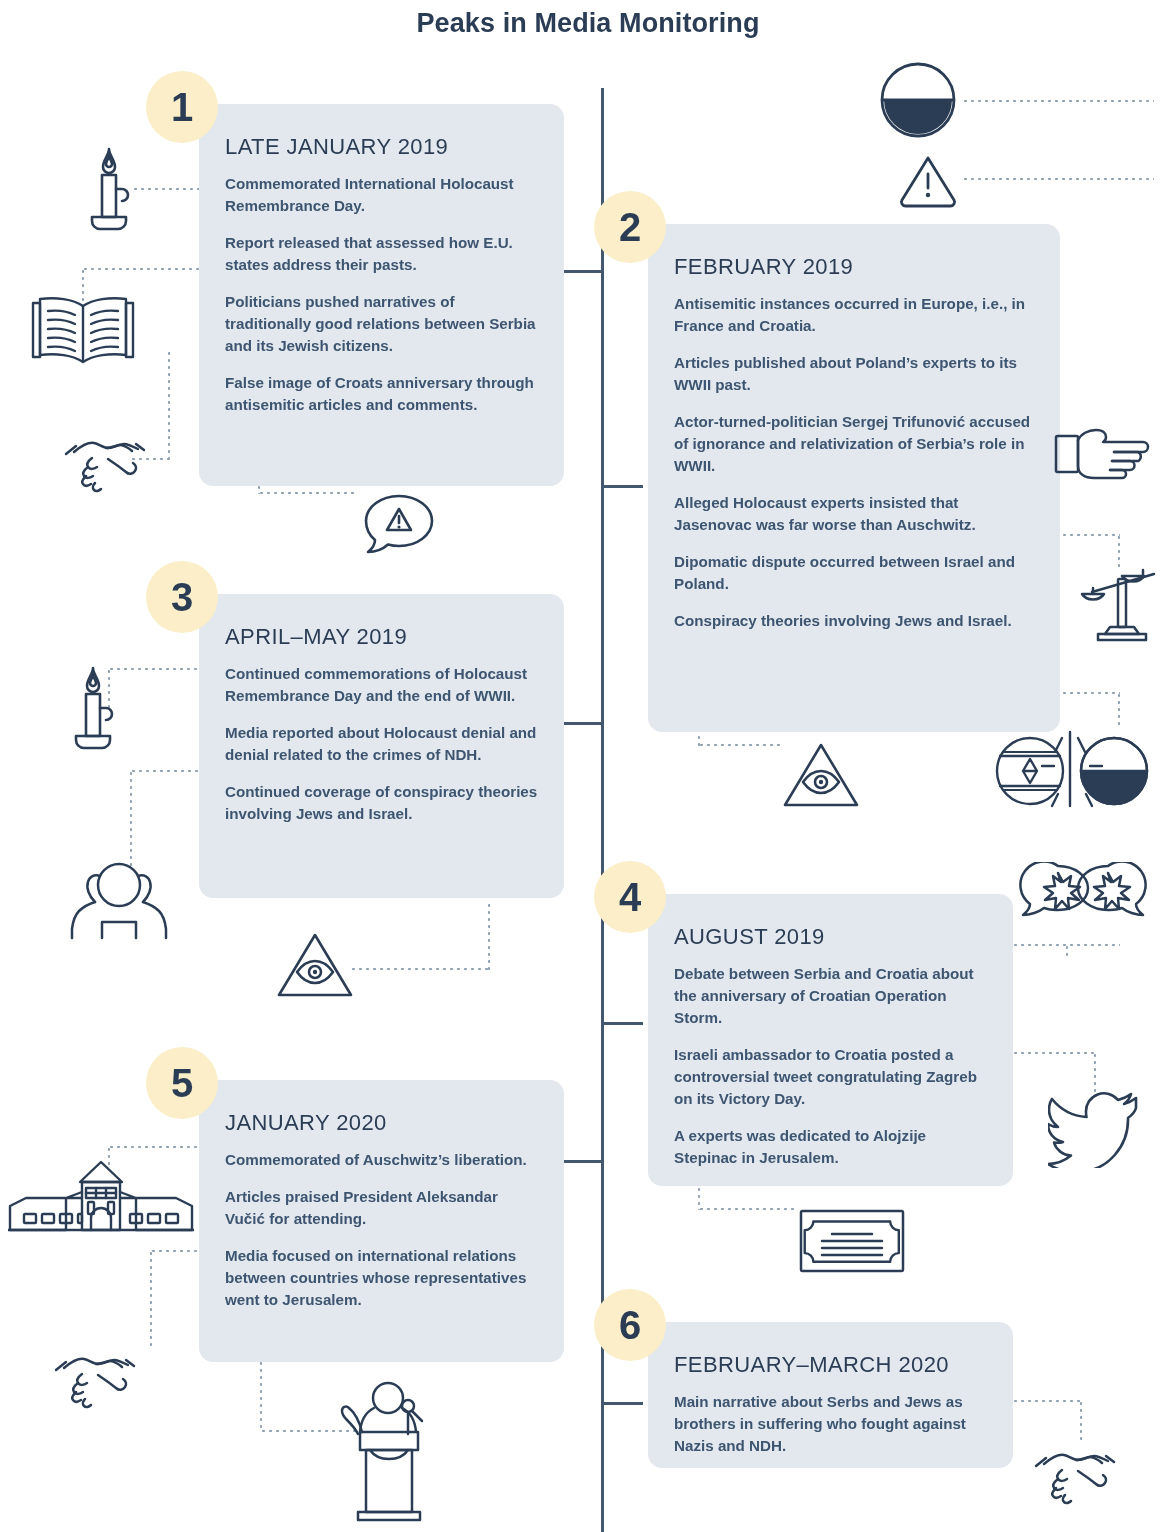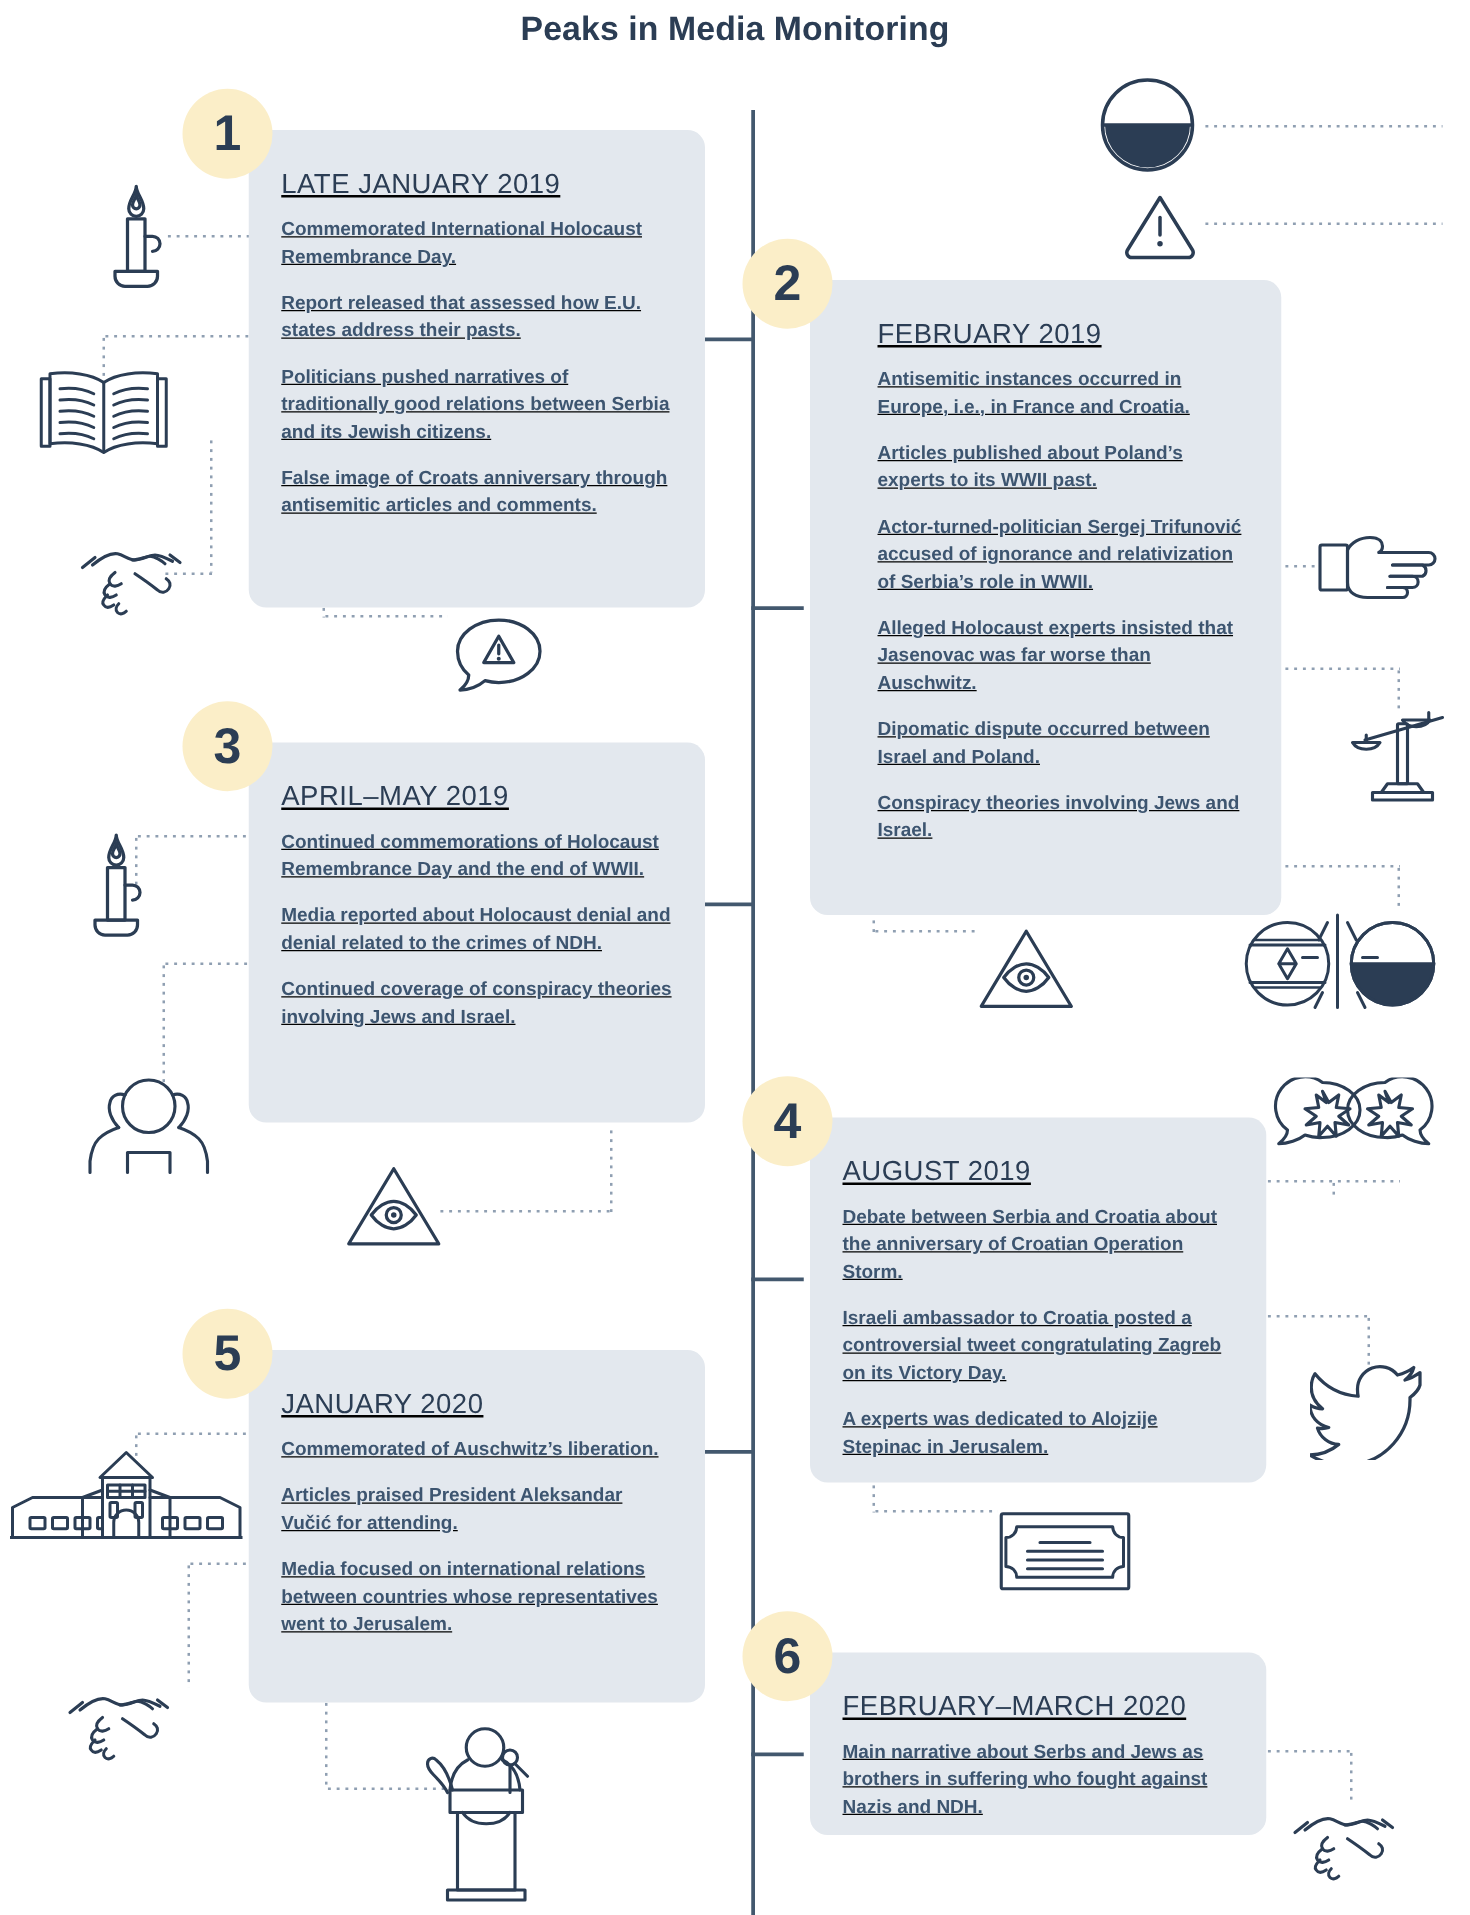--- a/index.html
+++ b/index.html
@@ -29,21 +29,21 @@
     position: absolute; height: 3px; background: #43586e;
   }
 
   
   .card {
     position: absolute;
     background: #e3e8ee;
     border-radius: 14px;
     padding: 0;
   }
-  .card-inner { padding: 30px 26px 26px 26px; text-decoration: underline; }
+  .card-inner { padding: 30px 26px 26px 26px; }
   .card-title {
     font-size: 22px; font-weight: normal; letter-spacing: .4px;
     color: #2b3d54; margin-bottom: 13px;
   }
   .card-p {
     font-size: 15.2px; line-height: 1.45; color: #3d5570;
     font-weight: bold; margin-bottom: 15px;
   }
   .card-p:last-child { margin-bottom: 0; }
 
@@ -135,21 +135,21 @@
     <div class="card-inner">
       <div class="card-title">LATE JANUARY 2019</div>
       <div class="card-p">Commemorated International Holocaust Remembrance Day.</div>
       <div class="card-p">Report released that assessed how E.U. states address their pasts.</div>
       <div class="card-p">Politicians pushed narratives of traditionally good relations between Serbia and its Jewish citizens.</div>
       <div class="card-p">False image of Croats anniversary through antisemitic articles and comments.</div>
     </div>
   </div>
   <div class="badge" style="left:146px; top:71px;">1</div>
 
-  <div class="card" style="left:648px; top:224px; width:377px; height:508px;padding-left:28px;">
+  <div class="card" style="left:648px; top:224px; width:412px; height:508px;">
     <div class="card-inner">
       <div class="card-title">FEBRUARY 2019</div>
       <div class="card-p">Antisemitic instances occurred in Europe, i.e., in France and Croatia.</div>
       <div class="card-p">Articles published about Poland’s experts to its WWII past.</div>
       <div class="card-p">Actor-turned-politician Sergej Trifunović accused of ignorance and relativization of Serbia’s role in WWII.</div>
       <div class="card-p">Alleged Holocaust experts insisted that Jasenovac was far worse than Auschwitz.</div>
       <div class="card-p">Dipomatic dispute occurred between Israel and Poland.</div>
       <div class="card-p">Conspiracy theories involving Jews and Israel.</div>
     </div>
   </div>

